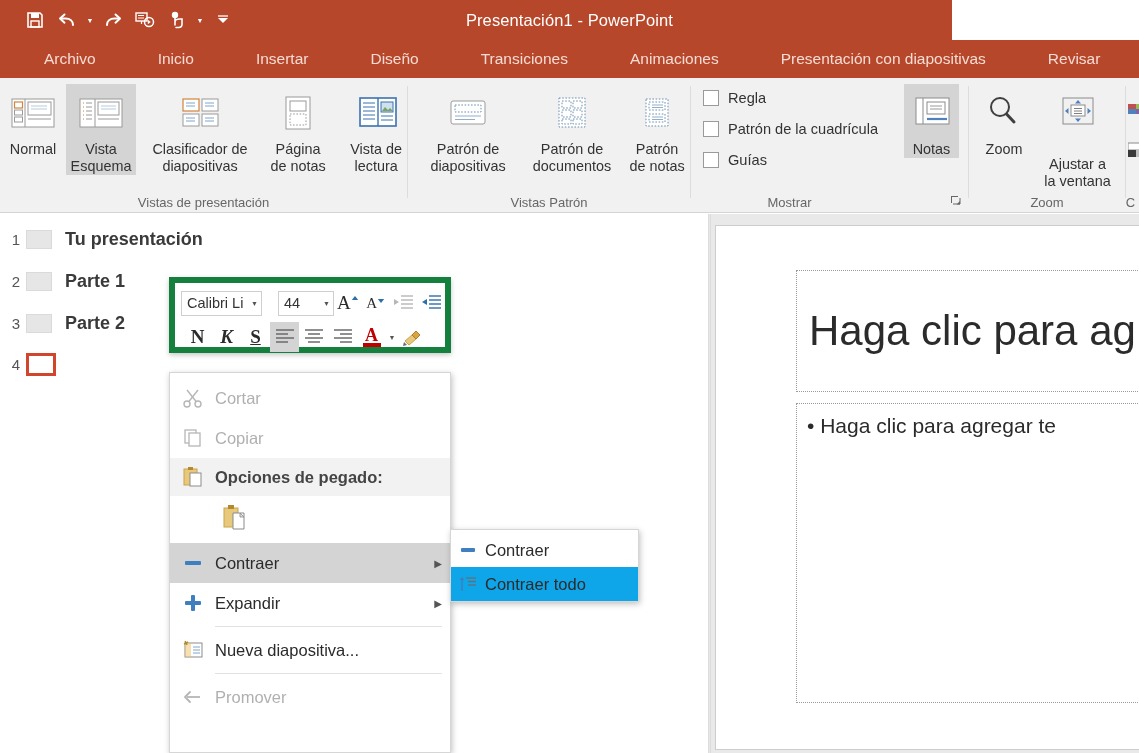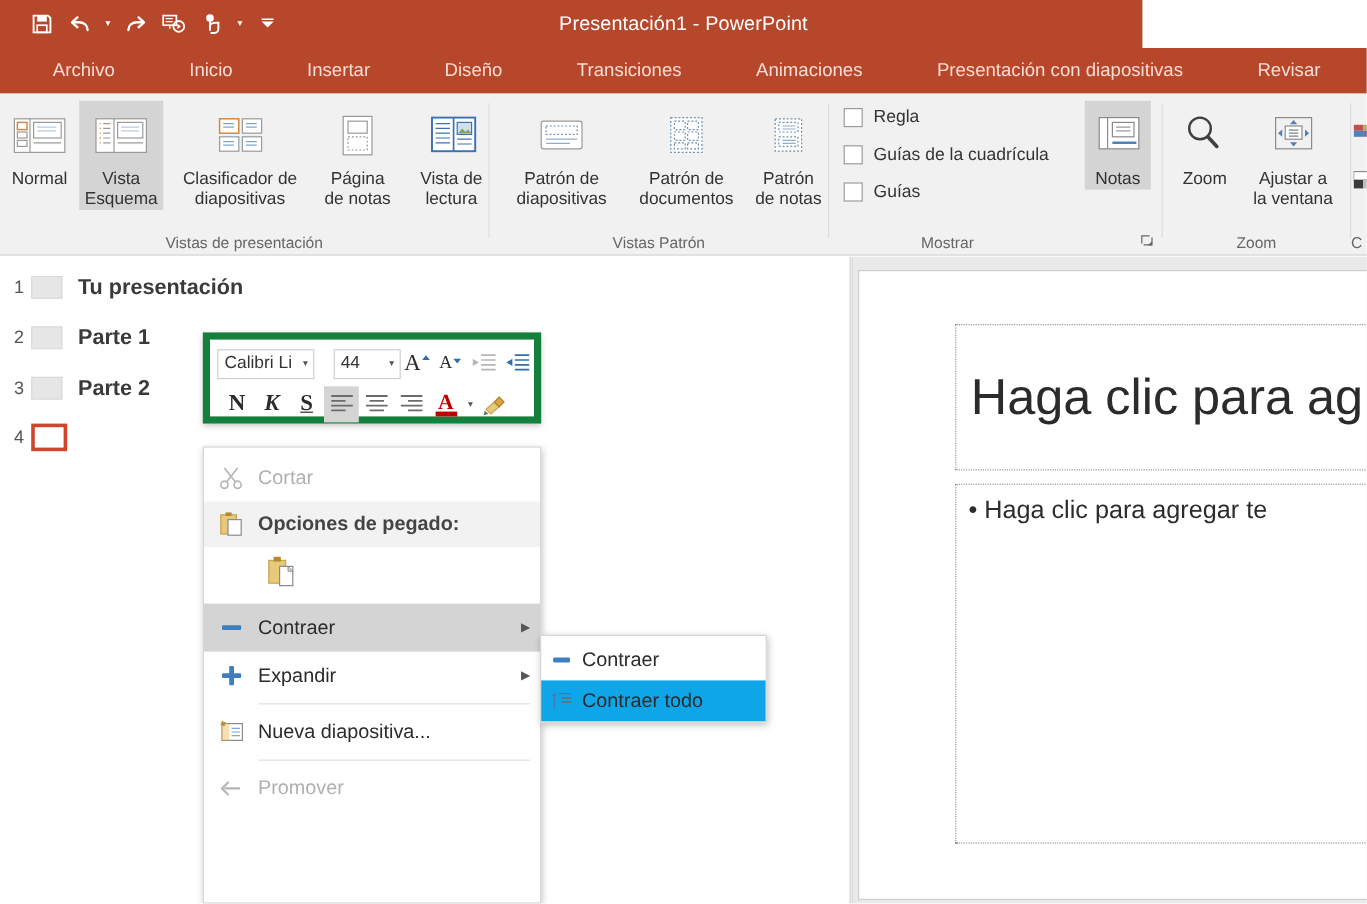--- a/index.html
+++ b/index.html
@@ -383,21 +383,21 @@
   </div>
   <div class="rgroup-sep" style="left:690px;"></div>
 
   <div class="rgroup" style="left:691px; width:277px;">
     <div class="chkrow" style="left:12px; top:12px;">
       <span class="chkbox"></span>
       <span class="chklabel">Regla</span>
     </div>
     <div class="chkrow" style="left:12px; top:43px;">
       <span class="chkbox"></span>
-      <span class="chklabel">Guías de la cuadrícula</span>
+      <span class="chklabel">Patrón de la cuadrícula</span>
     </div>
     <div class="chkrow" style="left:12px; top:74px;">
       <span class="chkbox"></span>
       <span class="chklabel">Guías</span>
     </div>
     <div class="rbtn sel" style="left:213px; top:6px; width:55px;">
       <div class="rbtn-ico">
         <svg width="48" height="40" viewBox="0 0 48 40">
             <rect x="8" y="5" width="33" height="26" fill="#fff" stroke="#8b8b8b"></rect>
             <line x1="15" y1="5" x2="15" y2="31" stroke="#8b8b8b"></line>
@@ -425,21 +425,21 @@
   <div class="rgroup" style="left:969px; width:156px;">
     <div class="rbtn" style="left:6px; width:58px;">
       <div class="rbtn-ico">
         <svg width="48" height="40" viewBox="0 0 48 40">
             <circle cx="20" cy="14" r="9" fill="none" stroke="#3f3f3f" stroke-width="2"></circle>
             <line x1="26.5" y1="21" x2="34" y2="29" stroke="#3f3f3f" stroke-width="3" stroke-linecap="round"></line>
           </svg>
       </div>
       <div class="rbtn-label">Zoom</div>
     </div>
-    <div class="rbtn" style="left:66px; width:85px;">
+    <div class="rbtn" style="left:66px; width:85px;gap:15px;">
       <div class="rbtn-ico">
         <svg width="48" height="40" viewBox="0 0 48 40">
             <rect x="9" y="5" width="30" height="26" fill="none" stroke="#8b8b8b"></rect>
             <rect x="17" y="12" width="14" height="11" fill="#fff" stroke="#8b8b8b"></rect>
             <g stroke="#7f7f7f" stroke-width="1">
               <line x1="20" y1="15.5" x2="28" y2="15.5"></line>
               <line x1="20" y1="18" x2="28" y2="18"></line>
               <line x1="20" y1="20.5" x2="28" y2="20.5"></line>
             </g>
             <path d="M24 7l3 3.5h-6z" fill="#4f81bd"></path>
@@ -621,20 +621,29 @@
       <svg width="22" height="22" viewBox="0 0 22 22">
           <circle cx="5" cy="17" r="3" fill="none" stroke="#b6b6b6" stroke-width="1.4"></circle>
           <circle cx="16" cy="17" r="3" fill="none" stroke="#b6b6b6" stroke-width="1.4"></circle>
           <line x1="6.5" y1="15" x2="16" y2="3" stroke="#b6b6b6" stroke-width="1.4"></line>
           <line x1="14.5" y1="15" x2="5" y2="3" stroke="#b6b6b6" stroke-width="1.4"></line>
         </svg>
     </span>
     <span class="ctx-label">Cortar</span>
   </div>
 
+  <div class="ctx-item disabled">
+    <span class="ctx-ico">
+      <svg width="22" height="22" viewBox="0 0 22 22">
+          <rect x="3" y="3" width="11" height="13" fill="#fff" stroke="#b6b6b6" stroke-width="1.3"></rect>
+          <rect x="7" y="6" width="11" height="13" fill="#fff" stroke="#b6b6b6" stroke-width="1.3"></rect>
+        </svg>
+    </span>
+    <span class="ctx-label">Copiar</span>
+  </div>
 
   <div class="ctx-head">
     <span class="ctx-ico">
       <svg width="22" height="22" viewBox="0 0 22 22">
           <rect x="2" y="3" width="13" height="16" fill="#e8c87a" stroke="#c8a44f" stroke-width="1"></rect>
           <rect x="6" y="1" width="5" height="3" fill="#b3892f"></rect>
           <rect x="8" y="7" width="11" height="13" fill="#fff" stroke="#8b8b8b" stroke-width="1"></rect>
         </svg>
     </span>
     <span>Opciones de pegado:</span>

